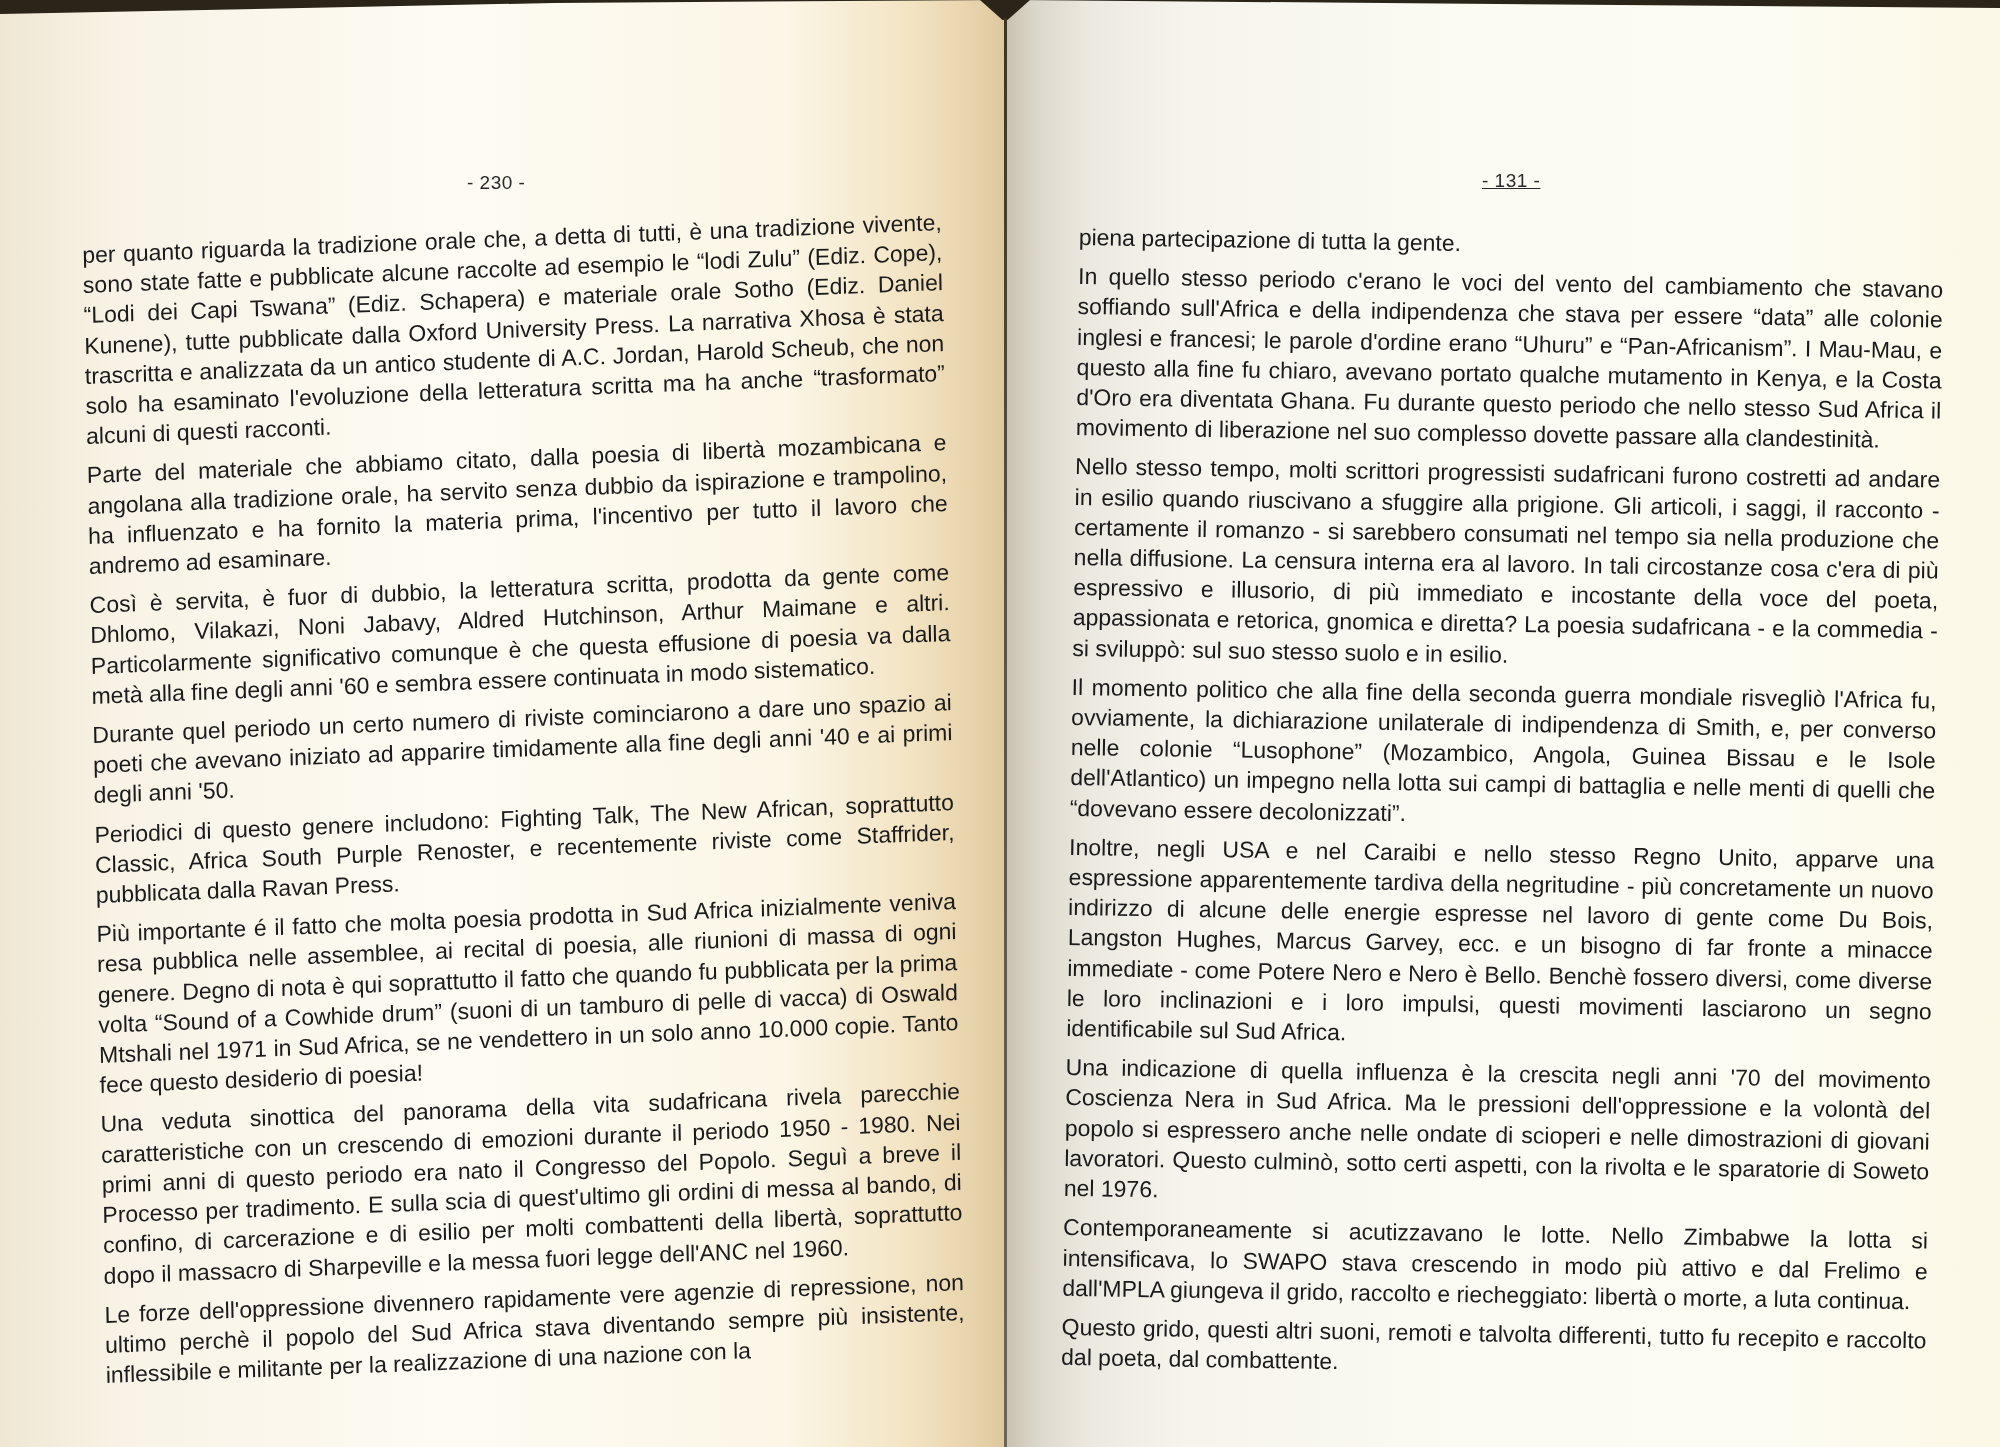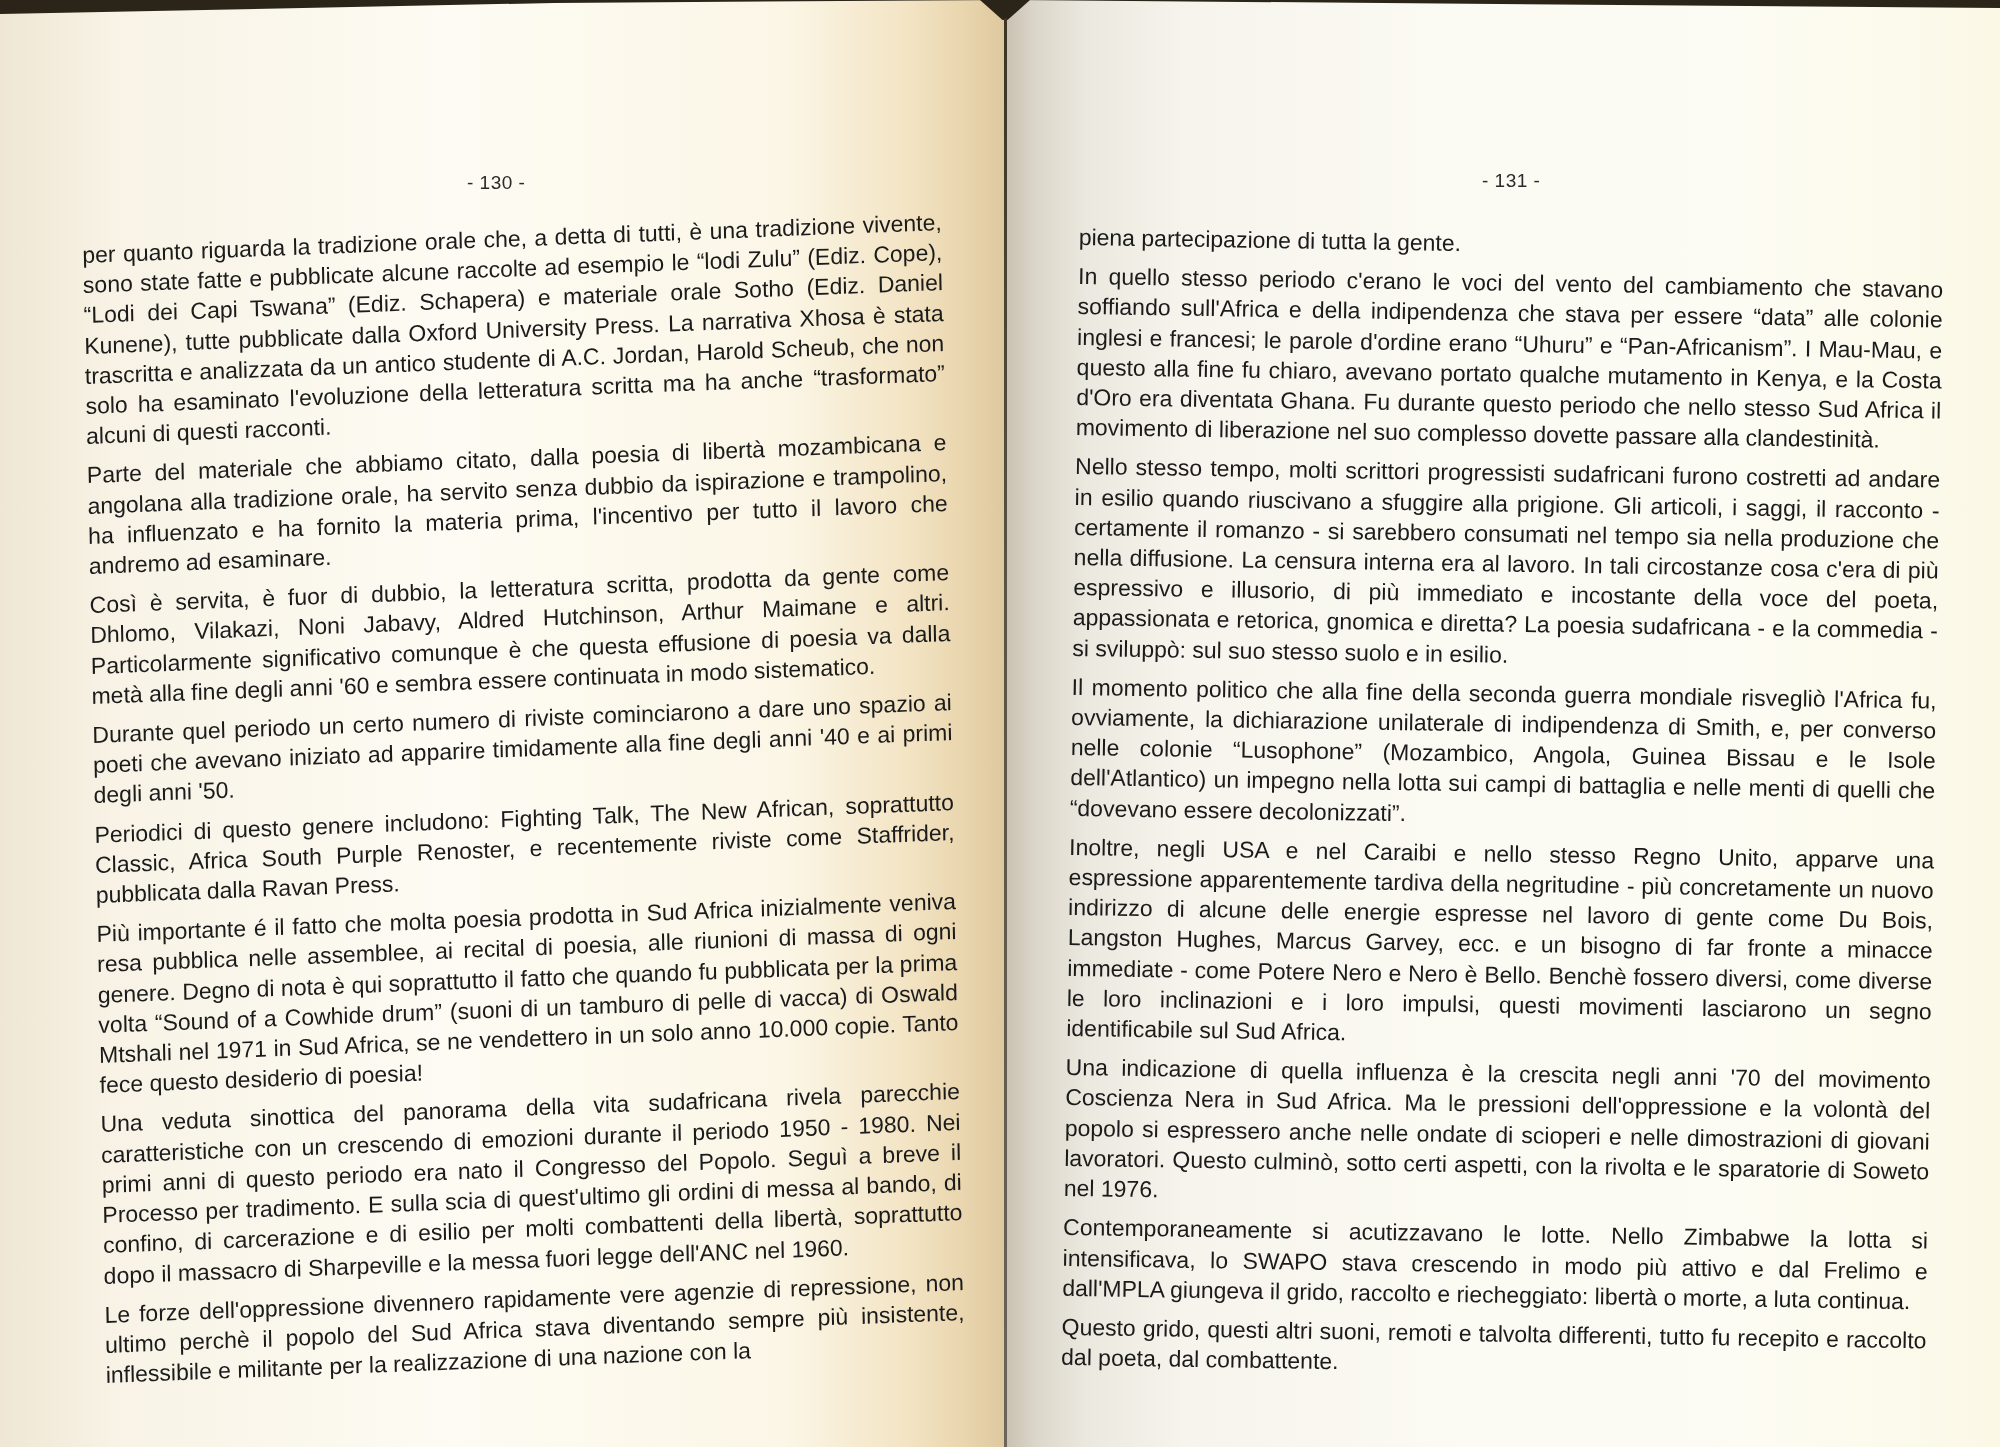--- a/index.html
+++ b/index.html
@@ -43,35 +43,35 @@
   }
   .left .text-block { left: 82px; top: 240px; width: 860px; transform: rotate(-2.2deg) skewX(-1deg); }
   .right .text-block { left: 72px; top: 222px; width: 865px; transform: rotate(0.9deg); }
 </style>
 </head>
 <body>
 
 <div class="spread">
 
   <div class="page left">
-    <div class="folio" style="left:467px; top:172px;">- 130 -</div>
+    <div class="folio" style="left:467px; top:172px;">- 230 -</div>
     <div class="text-block">
       <p>per quanto riguarda la tradizione orale che, a detta di tutti, è una tradizione vivente, sono state fatte e pubblicate alcune raccolte ad esempio le “lodi Zulu” (Ediz. Cope), “Lodi dei Capi Tswana” (Ediz. Schapera) e materiale orale Sotho (Ediz. Daniel Kunene), tutte pubblicate dalla Oxford University Press. La narrativa Xhosa è stata trascritta e analizzata da un antico studente di A.C. Jordan, Harold Scheub, che non solo ha esaminato l'evoluzione della letteratura scritta ma ha anche “trasformato” alcuni di questi racconti.</p>
       <p>Parte del materiale che abbiamo citato, dalla poesia di libertà mozambicana e angolana alla tradizione orale, ha servito senza dubbio da ispirazione e trampolino, ha influenzato e ha fornito la materia prima, l'incentivo per tutto il lavoro che andremo ad esaminare.</p>
       <p>Così è servita, è fuor di dubbio, la letteratura scritta, prodotta da gente come Dhlomo, Vilakazi, Noni Jabavy, Aldred Hutchinson, Arthur Maimane e altri. Particolarmente significativo comunque è che questa effusione di poesia va dalla metà alla fine degli anni '60 e sembra essere continuata in modo sistematico.</p>
       <p>Durante quel periodo un certo numero di riviste cominciarono a dare uno spazio ai poeti che avevano iniziato ad apparire timidamente alla fine degli anni '40 e ai primi degli anni '50.</p>
       <p>Periodici di questo genere includono: Fighting Talk, The New African, soprattutto Classic, Africa South Purple Renoster, e recentemente riviste come Staffrider, pubblicata dalla Ravan Press.</p>
       <p>Più importante é il fatto che molta poesia prodotta in Sud Africa inizialmente veniva resa pubblica nelle assemblee, ai recital di poesia, alle riunioni di massa di ogni genere. Degno di nota è qui soprattutto il fatto che quando fu pubblicata per la prima volta “Sound of a Cowhide drum” (suoni di un tamburo di pelle di vacca) di Oswald Mtshali nel 1971 in Sud Africa, se ne vendettero in un solo anno 10.000 copie. Tanto fece questo desiderio di poesia!</p>
       <p>Una veduta sinottica del panorama della vita sudafricana rivela parecchie caratteristiche con un crescendo di emozioni durante il periodo 1950 - 1980. Nei primi anni di questo periodo era nato il Congresso del Popolo. Seguì a breve il Processo per tradimento. E sulla scia di quest'ultimo gli ordini di messa al bando, di confino, di carcerazione e di esilio per molti combattenti della libertà, soprattutto dopo il massacro di Sharpeville e la messa fuori legge dell'ANC nel 1960.</p>
       <p>Le forze dell'oppressione divennero rapidamente vere agenzie di repressione, non ultimo perchè il popolo del Sud Africa stava diventando sempre più insistente, inflessibile e militante per la realizzazione di una nazione con la</p>
     </div>
   </div>
 
   <div class="page right">
-    <div class="folio" style="left:475px; top:170px;">- 131 -</div>
+    <div class="folio" style="left:475px; top:170px;text-decoration:underline;">- 131 -</div>
     <div class="text-block">
       <p>piena partecipazione di tutta la gente.</p>
       <p>In quello stesso periodo c'erano le voci del vento del cambiamento che stavano soffiando sull'Africa e della indipendenza che stava per essere “data” alle colonie inglesi e francesi; le parole d'ordine erano “Uhuru” e “Pan-Africanism”. I Mau-Mau, e questo alla fine fu chiaro, avevano portato qualche mutamento in Kenya, e la Costa d'Oro era diventata Ghana. Fu durante questo periodo che nello stesso Sud Africa il movimento di liberazione nel suo complesso dovette passare alla clandestinità.</p>
       <p>Nello stesso tempo, molti scrittori progressisti sudafricani furono costretti ad andare in esilio quando riuscivano a sfuggire alla prigione. Gli articoli, i saggi, il racconto - certamente il romanzo - si sarebbero consumati nel tempo sia nella produzione che nella diffusione. La censura interna era al lavoro. In tali circostanze cosa c'era di più espressivo e illusorio, di più immediato e incostante della voce del poeta, appassionata e retorica, gnomica e diretta? La poesia sudafricana - e la commedia - si sviluppò: sul suo stesso suolo e in esilio.</p>
       <p>Il momento politico che alla fine della seconda guerra mondiale risvegliò l'Africa fu, ovviamente, la dichiarazione unilaterale di indipendenza di Smith, e, per converso nelle colonie “Lusophone” (Mozambico, Angola, Guinea Bissau e le Isole dell'Atlantico) un impegno nella lotta sui campi di battaglia e nelle menti di quelli che “dovevano essere decolonizzati”.</p>
       <p>Inoltre, negli USA e nel Caraibi e nello stesso Regno Unito, apparve una espressione apparentemente tardiva della negritudine - più concretamente un nuovo indirizzo di alcune delle energie espresse nel lavoro di gente come Du Bois, Langston Hughes, Marcus Garvey, ecc. e un bisogno di far fronte a minacce immediate - come Potere Nero e Nero è Bello. Benchè fossero diversi, come diverse le loro inclinazioni e i loro impulsi, questi movimenti lasciarono un segno identificabile sul Sud Africa.</p>
       <p>Una indicazione di quella influenza è la crescita negli anni '70 del movimento Coscienza Nera in Sud Africa. Ma le pressioni dell'oppressione e la volontà del popolo si espressero anche nelle ondate di scioperi e nelle dimostrazioni di giovani lavoratori. Questo culminò, sotto certi aspetti, con la rivolta e le sparatorie di Soweto nel 1976.</p>
       <p>Contemporaneamente si acutizzavano le lotte. Nello Zimbabwe la lotta si intensificava, lo SWAPO stava crescendo in modo più attivo e dal Frelimo e dall'MPLA giungeva il grido, raccolto e riecheggiato: libertà o morte, a luta continua.</p>
       <p>Questo grido, questi altri suoni, remoti e talvolta differenti, tutto fu recepito e raccolto dal poeta, dal combattente.</p>
     </div>

